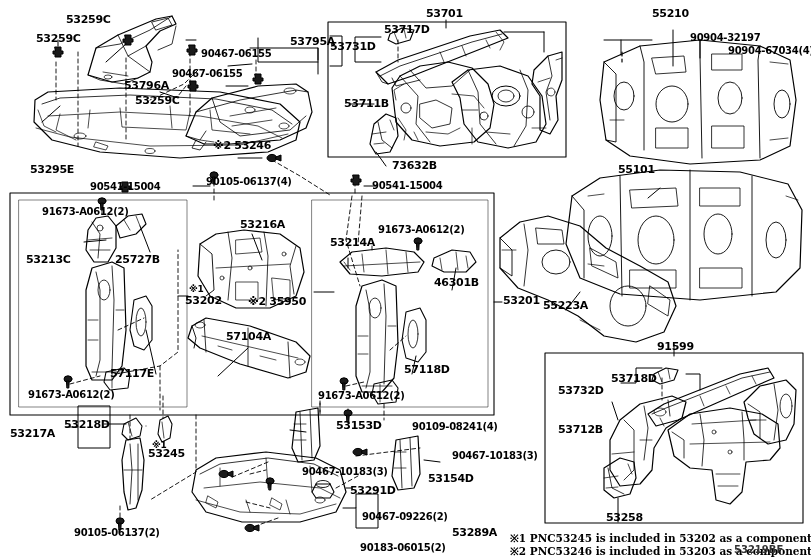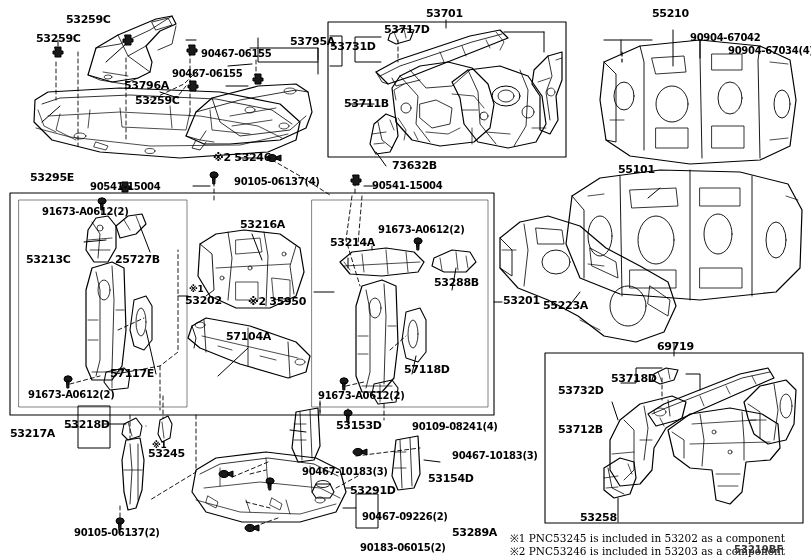--- a/index.html
+++ b/index.html
@@ -4,21 +4,21 @@
 <style>
   html,body{margin:0;padding:0;background:#ffffff;}
   body{width:811px;height:560px;position:relative;overflow:hidden;
        font-family:"DejaVu Sans",sans-serif;color:#000;}
   #sheet{position:absolute;left:0;top:0;width:811px;height:560px;}
   svg{position:absolute;left:0;top:0;}
   .lbl{position:absolute;font-family:"DejaVu Sans",sans-serif;font-weight:bold;
        font-size:11px;letter-spacing:-0.3px;white-space:nowrap;line-height:11px;}
   .lbl.sm{font-size:10px;}
   .lbl.tiny{font-size:9px;}
-  .note{position:absolute;font-family:"DejaVu Serif",serif;font-weight:normal;
+  .note{position:absolute;font-family:"DejaVu Serif",serif;font-weight:bold;
         font-size:10.5px;white-space:nowrap;}
   .code{position:absolute;font-family:"DejaVu Sans",sans-serif;font-weight:bold;
         font-size:10px;color:#333;letter-spacing:0px;}
   .mk{font-size:9px;}
 </style>
 </head>
 <body>
 
 <div id="sheet">
 
@@ -486,52 +486,52 @@
   </g>
 </svg>
 
 <div class="lbl" style="left:66px;top:14px">53259C</div>
 <div class="lbl" style="left:36px;top:33px">53259C</div>
 <div class="lbl" style="left:290px;top:36px">53795A</div>
 <div class="lbl sm" style="left:201px;top:48px">90467-06155</div>
 <div class="lbl sm" style="left:172px;top:68px">90467-06155</div>
 <div class="lbl" style="left:124px;top:80px">53796A</div>
 <div class="lbl" style="left:135px;top:95px">53259C</div>
-<div class="lbl" style="left:30px;top:172px">53295E</div>
-<div class="lbl" style="left:213px;top:152px">※2 53246</div>
+<div class="lbl" style="left:30px;top:164px">53295E</div>
+<div class="lbl" style="left:213px;top:140px">※2 53246</div>
 <div class="lbl sm" style="left:90px;top:181px">90541-15004</div>
-<div class="lbl sm" style="left:234px;top:176px">90105-06137(4)</div>
+<div class="lbl sm" style="left:206px;top:176px">90105-06137(4)</div>
 <div class="lbl sm" style="left:372px;top:180px">90541-15004</div>
 
 <div class="lbl" style="left:426px;top:8px">53701</div>
 <div class="lbl" style="left:384px;top:24px">53717D</div>
 <div class="lbl" style="left:330px;top:41px">53731D</div>
 <div class="lbl" style="left:344px;top:98px">53711B</div>
 <div class="lbl" style="left:392px;top:160px">73632B</div>
 
 <div class="lbl" style="left:652px;top:8px">55210</div>
-<div class="lbl sm" style="left:690px;top:32px">90904-67042</div>
+<div class="lbl sm" style="left:690px;top:32px">90904-32197</div>
 <div class="lbl sm" style="left:728px;top:45px">90904-67034(4)</div>
 <div class="lbl" style="left:618px;top:164px">55101</div>
 
 <div class="lbl sm" style="left:42px;top:206px">91673-A0612(2)</div>
 <div class="lbl" style="left:26px;top:254px">53213C</div>
 <div class="lbl" style="left:115px;top:254px">25727B</div>
 <div class="lbl" style="left:110px;top:368px">57117E</div>
 <div class="lbl sm" style="left:28px;top:389px">91673-A0612(2)</div>
 
 <div class="lbl" style="left:240px;top:219px">53216A</div>
 <div class="lbl tiny mk" style="left:189px;top:284px">※1</div>
 <div class="lbl" style="left:185px;top:295px">53202</div>
 <div class="lbl" style="left:248px;top:296px">※2 35950</div>
 <div class="lbl" style="left:226px;top:331px">57104A</div>
 
 <div class="lbl sm" style="left:378px;top:224px">91673-A0612(2)</div>
 <div class="lbl" style="left:330px;top:237px">53214A</div>
-<div class="lbl" style="left:434px;top:277px">53288B</div>
+<div class="lbl" style="left:434px;top:277px">46301B</div>
 <div class="lbl" style="left:404px;top:364px">57118D</div>
 <div class="lbl sm" style="left:318px;top:390px">91673-A0612(2)</div>
 <div class="lbl" style="left:503px;top:295px">53201</div>
 
 <div class="lbl" style="left:543px;top:300px">55223A</div>
 
 <div class="lbl" style="left:64px;top:419px">53218D</div>
 <div class="lbl" style="left:10px;top:428px">53217A</div>
 <div class="lbl tiny mk" style="left:152px;top:440px">※1</div>
 <div class="lbl" style="left:148px;top:448px">53245</div>
@@ -540,23 +540,23 @@
 <div class="lbl" style="left:336px;top:420px">53153D</div>
 <div class="lbl sm" style="left:302px;top:466px">90467-10183(3)</div>
 <div class="lbl sm" style="left:412px;top:421px">90109-08241(4)</div>
 <div class="lbl sm" style="left:452px;top:450px">90467-10183(3)</div>
 <div class="lbl" style="left:428px;top:473px">53154D</div>
 <div class="lbl" style="left:350px;top:485px">53291D</div>
 <div class="lbl sm" style="left:362px;top:511px">90467-09226(2)</div>
 <div class="lbl" style="left:452px;top:527px">53289A</div>
 <div class="lbl sm" style="left:360px;top:542px">90183-06015(2)</div>
 
-<div class="lbl" style="left:657px;top:341px">69719</div>
+<div class="lbl" style="left:657px;top:341px">91599</div>
 <div class="lbl" style="left:611px;top:373px">53718D</div>
 <div class="lbl" style="left:558px;top:385px">53732D</div>
 <div class="lbl" style="left:558px;top:424px">53712B</div>
-<div class="lbl" style="left:580px;top:512px">53258</div>
+<div class="lbl" style="left:606px;top:512px">53258</div>
 
 <div class="note" style="left:510px;top:531px">※1 PNC53245 is included in 53202 as a component</div>
 <div class="note" style="left:510px;top:544px">※2 PNC53246 is included in 53203 as a component</div>
 <div class="code" style="left:734px;top:544px">53219BF</div>
 
 </div>
 
 </body></html>

